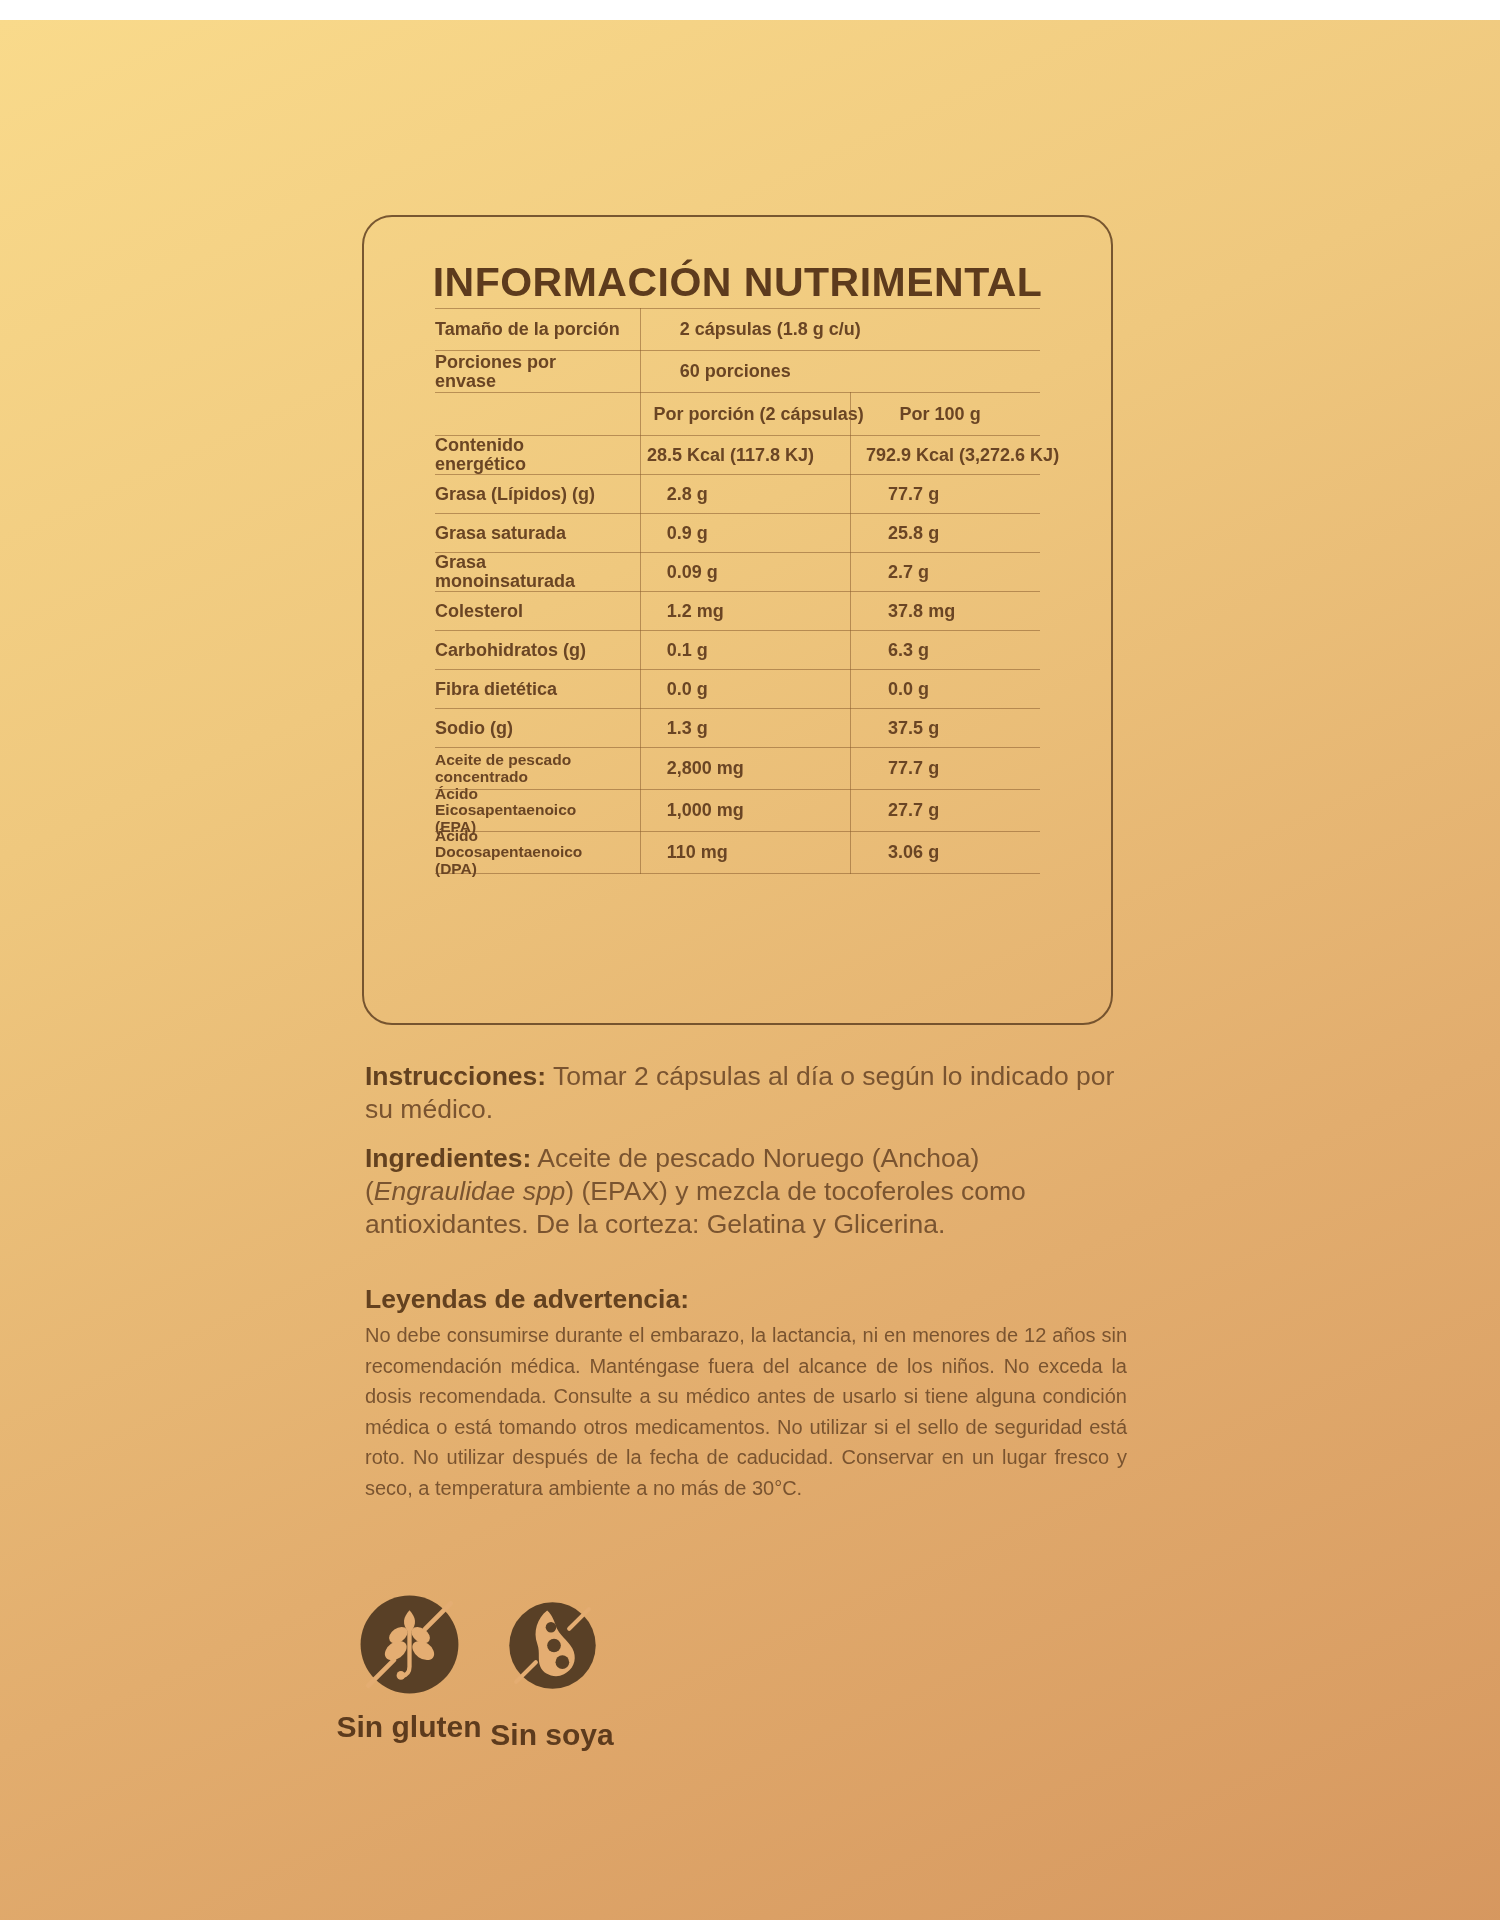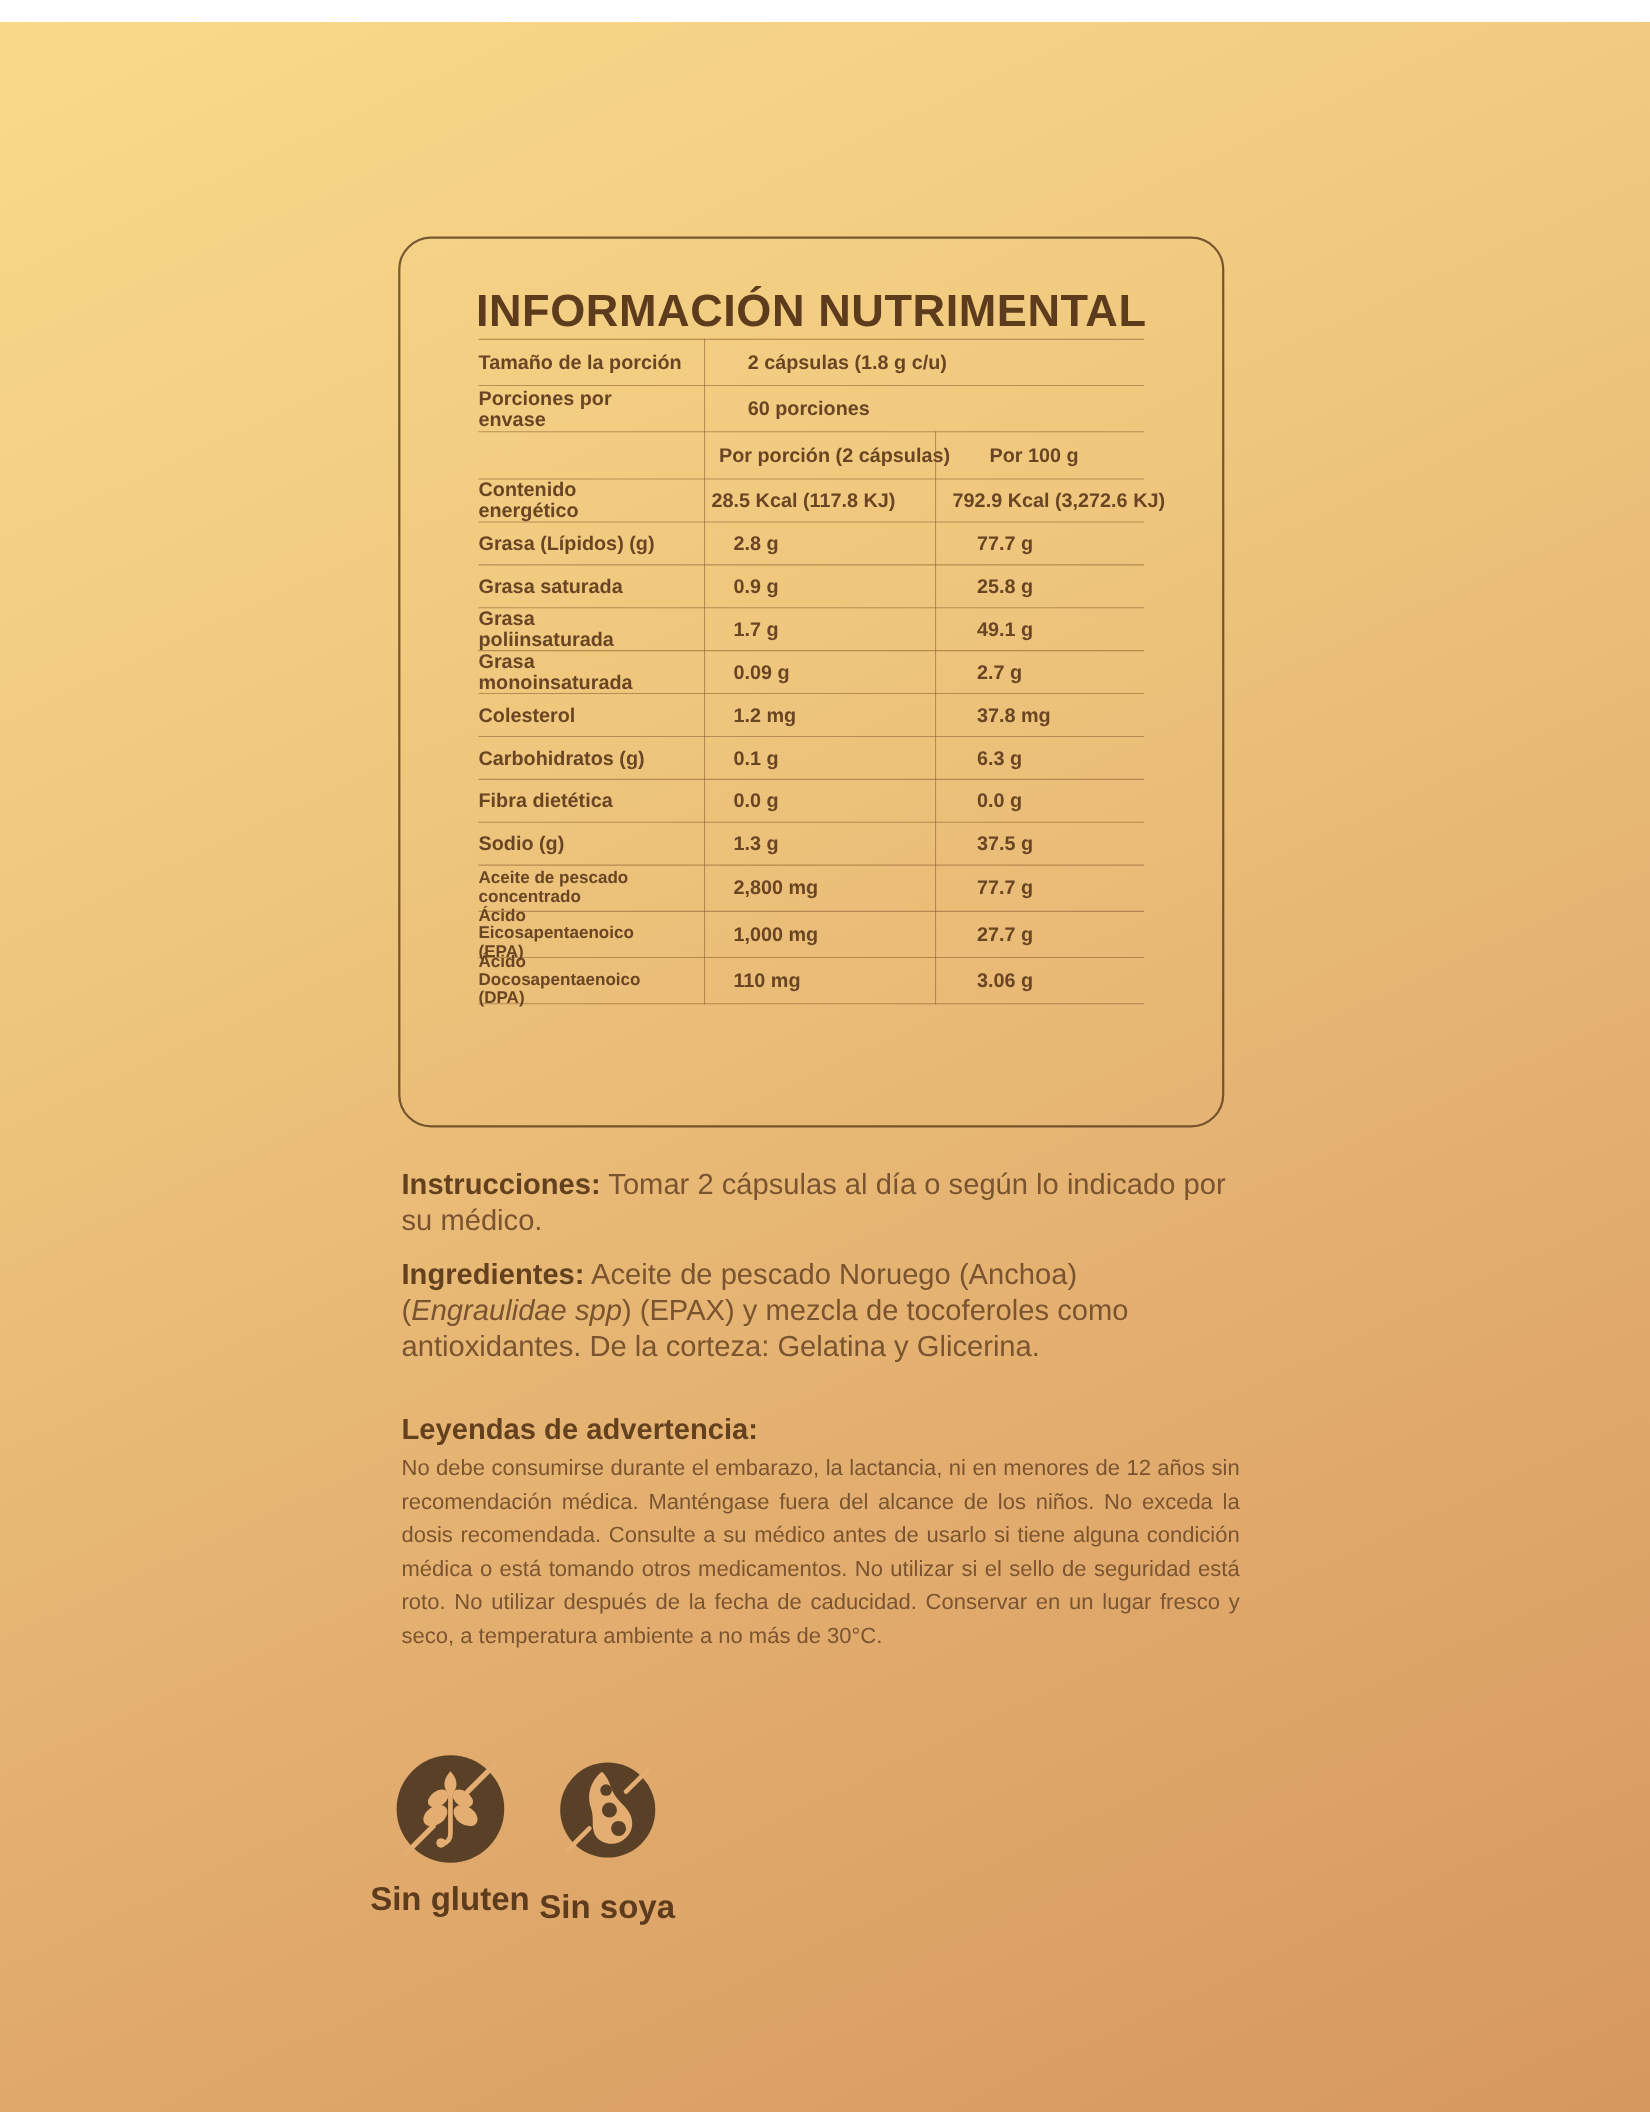--- a/index.html
+++ b/index.html
@@ -108,25 +108,20 @@
         <div class="c-label">Grasa (Lípidos) (g)</div>
         <div class="c-v1">2.8 g</div>
         <div class="c-v2">77.7 g</div>
       </div>
       <div class="t-row h-data">
         <div class="c-label">Grasa saturada</div>
         <div class="c-v1">0.9 g</div>
         <div class="c-v2">25.8 g</div>
       </div>
       <div class="t-row h-data">
-        <div class="c-label">Grasa poliinsaturada</div>
-        <div class="c-v1">1.7 g</div>
-        <div class="c-v2">49.1 g</div>
-      </div>
-      <div class="t-row h-data">
         <div class="c-label">Grasa monoinsaturada</div>
         <div class="c-v1">0.09 g</div>
         <div class="c-v2">2.7 g</div>
       </div>
       <div class="t-row h-data">
         <div class="c-label">Colesterol</div>
         <div class="c-v1">1.2 mg</div>
         <div class="c-v2">37.8 mg</div>
       </div>
       <div class="t-row h-data">

